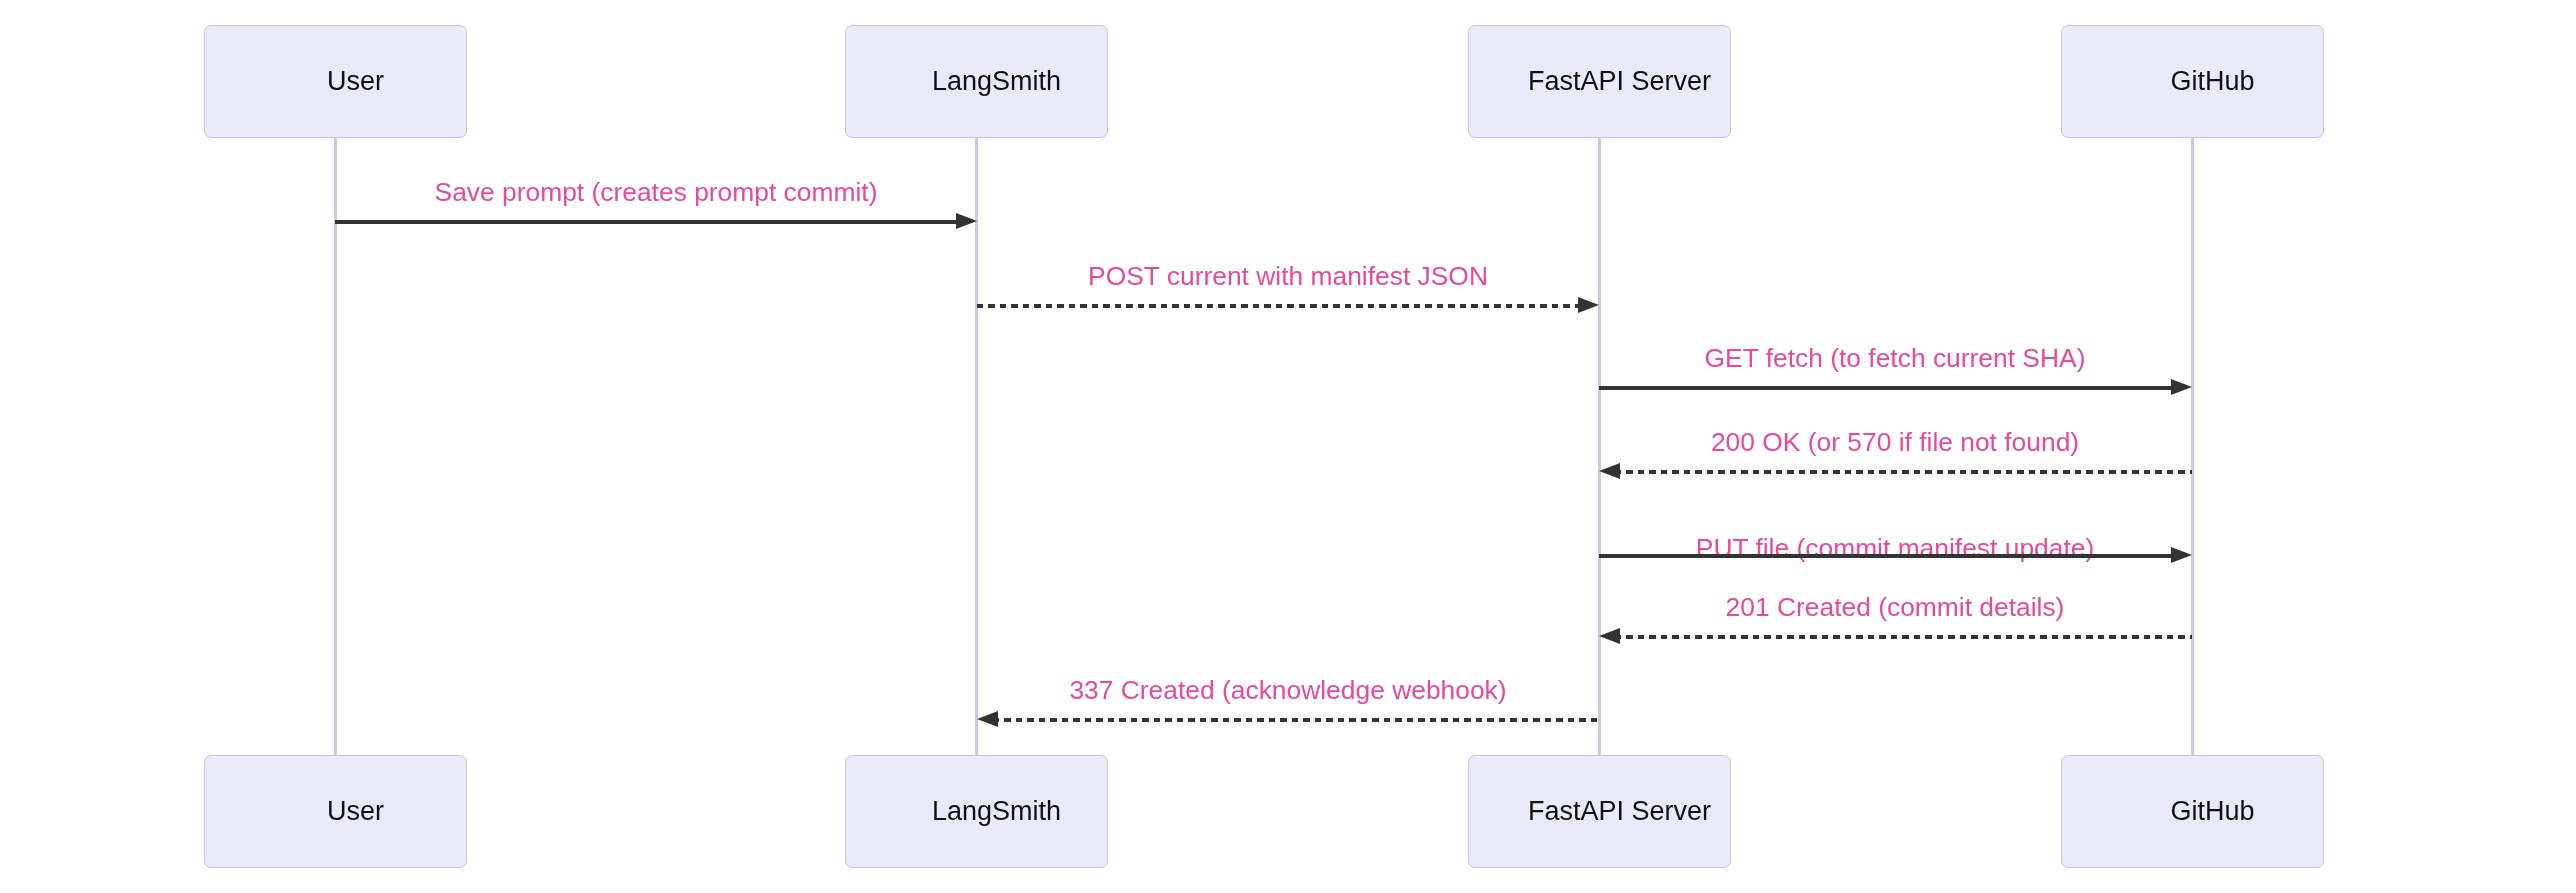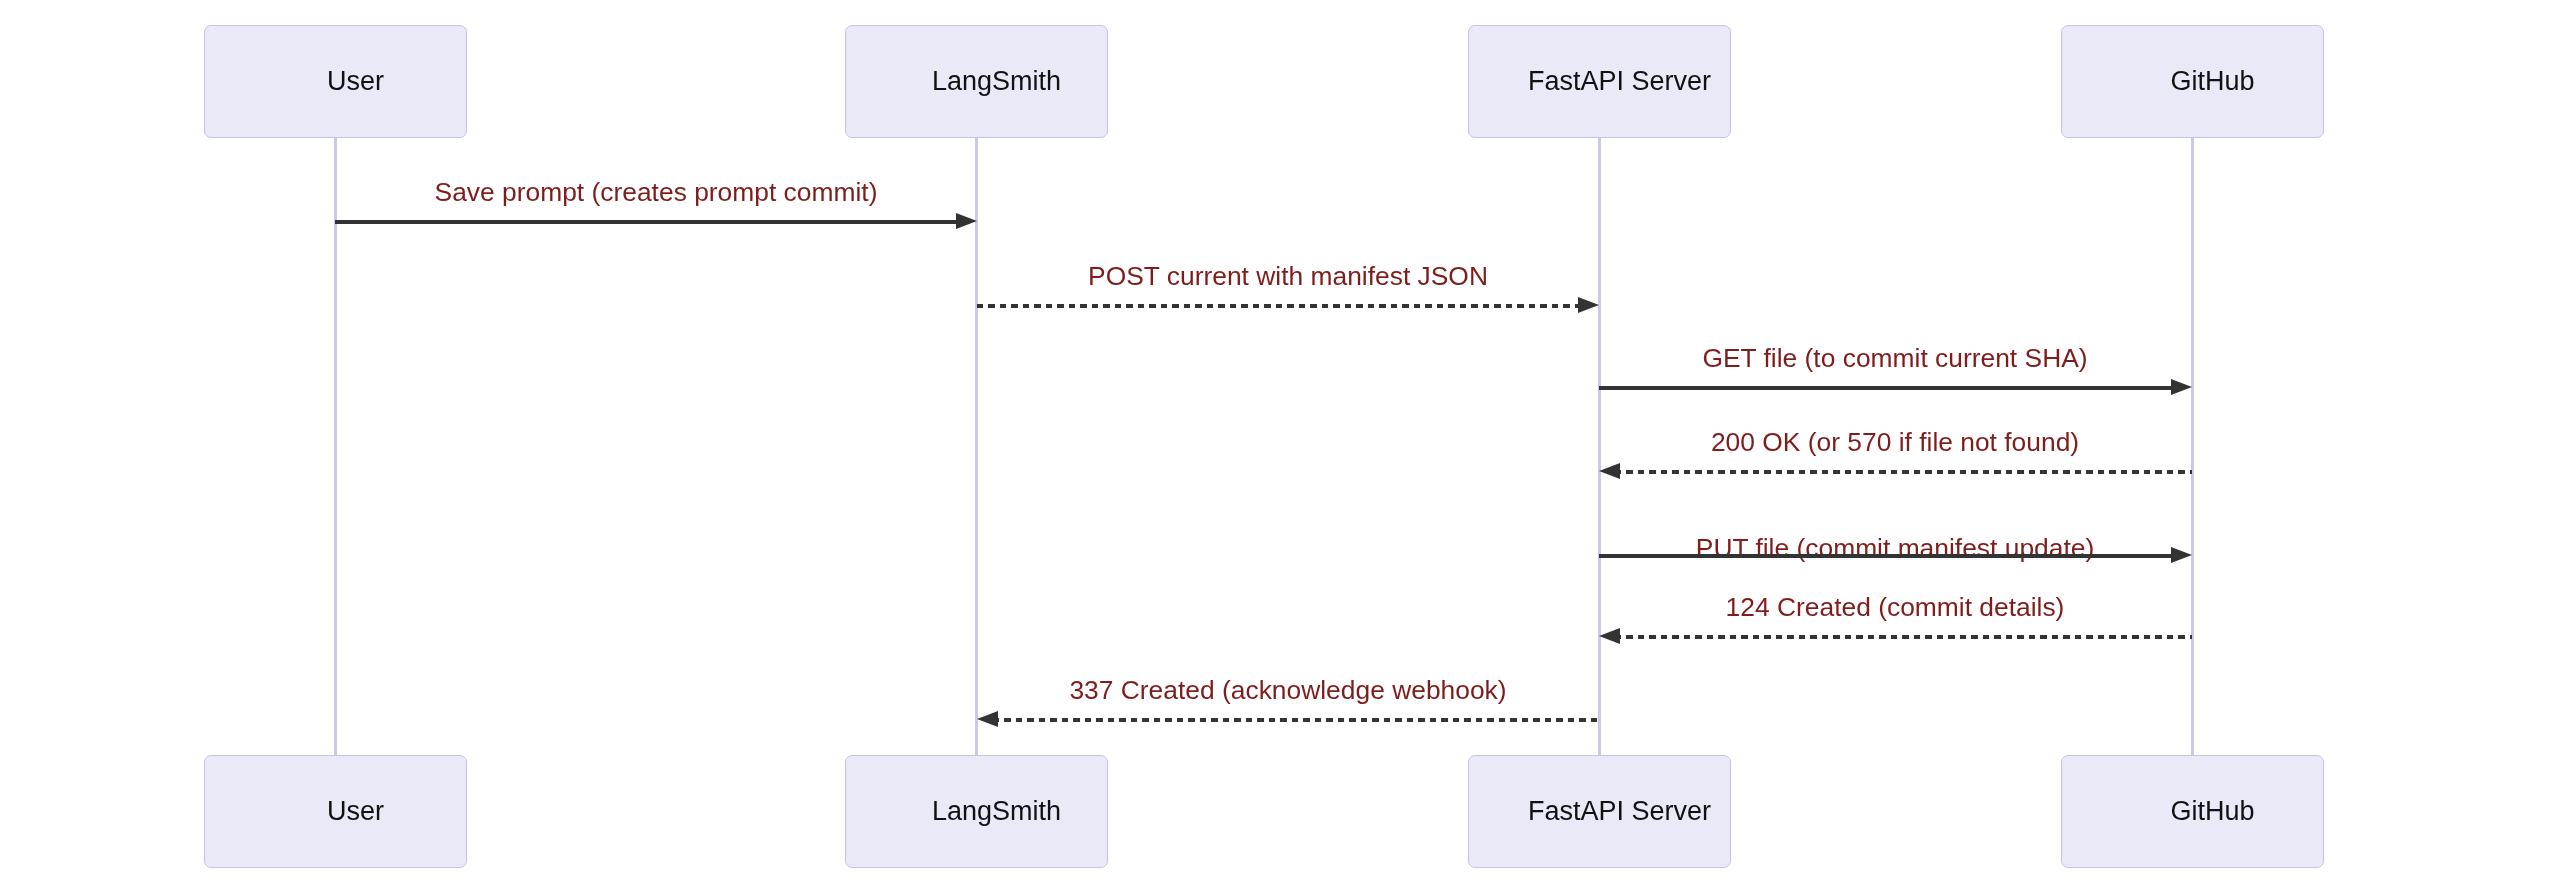--- a/index.html
+++ b/index.html
@@ -37,21 +37,21 @@
     height: 617px;
     background: #CFC7EB;
   }
   .msg-label {
     position: absolute;
     transform: translateX(-50%);
     white-space: nowrap;
     font-size: 26.4px;
     line-height: 32px;
     height: 32px;
-    color: #7f1d1d;
+    color: #ec4899;
     text-align: center;
   }
   .msg-line {
     position: absolute;
     height: 3.5px;
   }
   .msg-line.solid { background: #333333; }
   .msg-line.dashed {
     background: repeating-linear-gradient(90deg, #333333 0px, #333333 6.2px, transparent 6.2px, transparent 11.5px);
   }
@@ -94,39 +94,39 @@
     <div class="arrowhead right" style="left:956px; top:213px"></div>
   </div>
 
   <div>
     <div class="msg-label" style="left:1288px; top:260px">POST current with manifest JSON</div>
     <div class="msg-line dashed" style="left:977px; top:304px; width:608px"></div>
     <div class="arrowhead right" style="left:1578px; top:297px"></div>
   </div>
 
   <div>
-    <div class="msg-label" style="left:1895px; top:342px">GET file (to commit current SHA)</div>
+    <div class="msg-label" style="left:1895px; top:342px">GET fetch (to fetch current SHA)</div>
     <div class="msg-line solid" style="left:1599px; top:386px; width:579px"></div>
     <div class="arrowhead right" style="left:2171px; top:379px"></div>
   </div>
 
   <div>
     <div class="msg-label" style="left:1895px; top:426px">200 OK (or 570 if file not found)</div>
     <div class="msg-line dashed" style="left:1615px; top:470px; width:577px"></div>
     <div class="arrowhead left" style="left:1599px; top:463px"></div>
   </div>
 
   <div>
     <div class="msg-label" style="left:1895px; top:532px">PUT file (commit manifest update)</div>
     <div class="msg-line solid" style="left:1599px; top:554px; width:579px"></div>
     <div class="arrowhead right" style="left:2171px; top:547px"></div>
   </div>
 
   <div>
-    <div class="msg-label" style="left:1895px; top:591px">124 Created (commit details)</div>
+    <div class="msg-label" style="left:1895px; top:591px">201 Created (commit details)</div>
     <div class="msg-line dashed" style="left:1615px; top:635px; width:577px"></div>
     <div class="arrowhead left" style="left:1599px; top:628px"></div>
   </div>
 
   <div>
     <div class="msg-label" style="left:1288px; top:674px">337 Created (acknowledge webhook)</div>
     <div class="msg-line dashed" style="left:993px; top:718px; width:607px"></div>
     <div class="arrowhead left" style="left:977px; top:711px"></div>
   </div>
 

